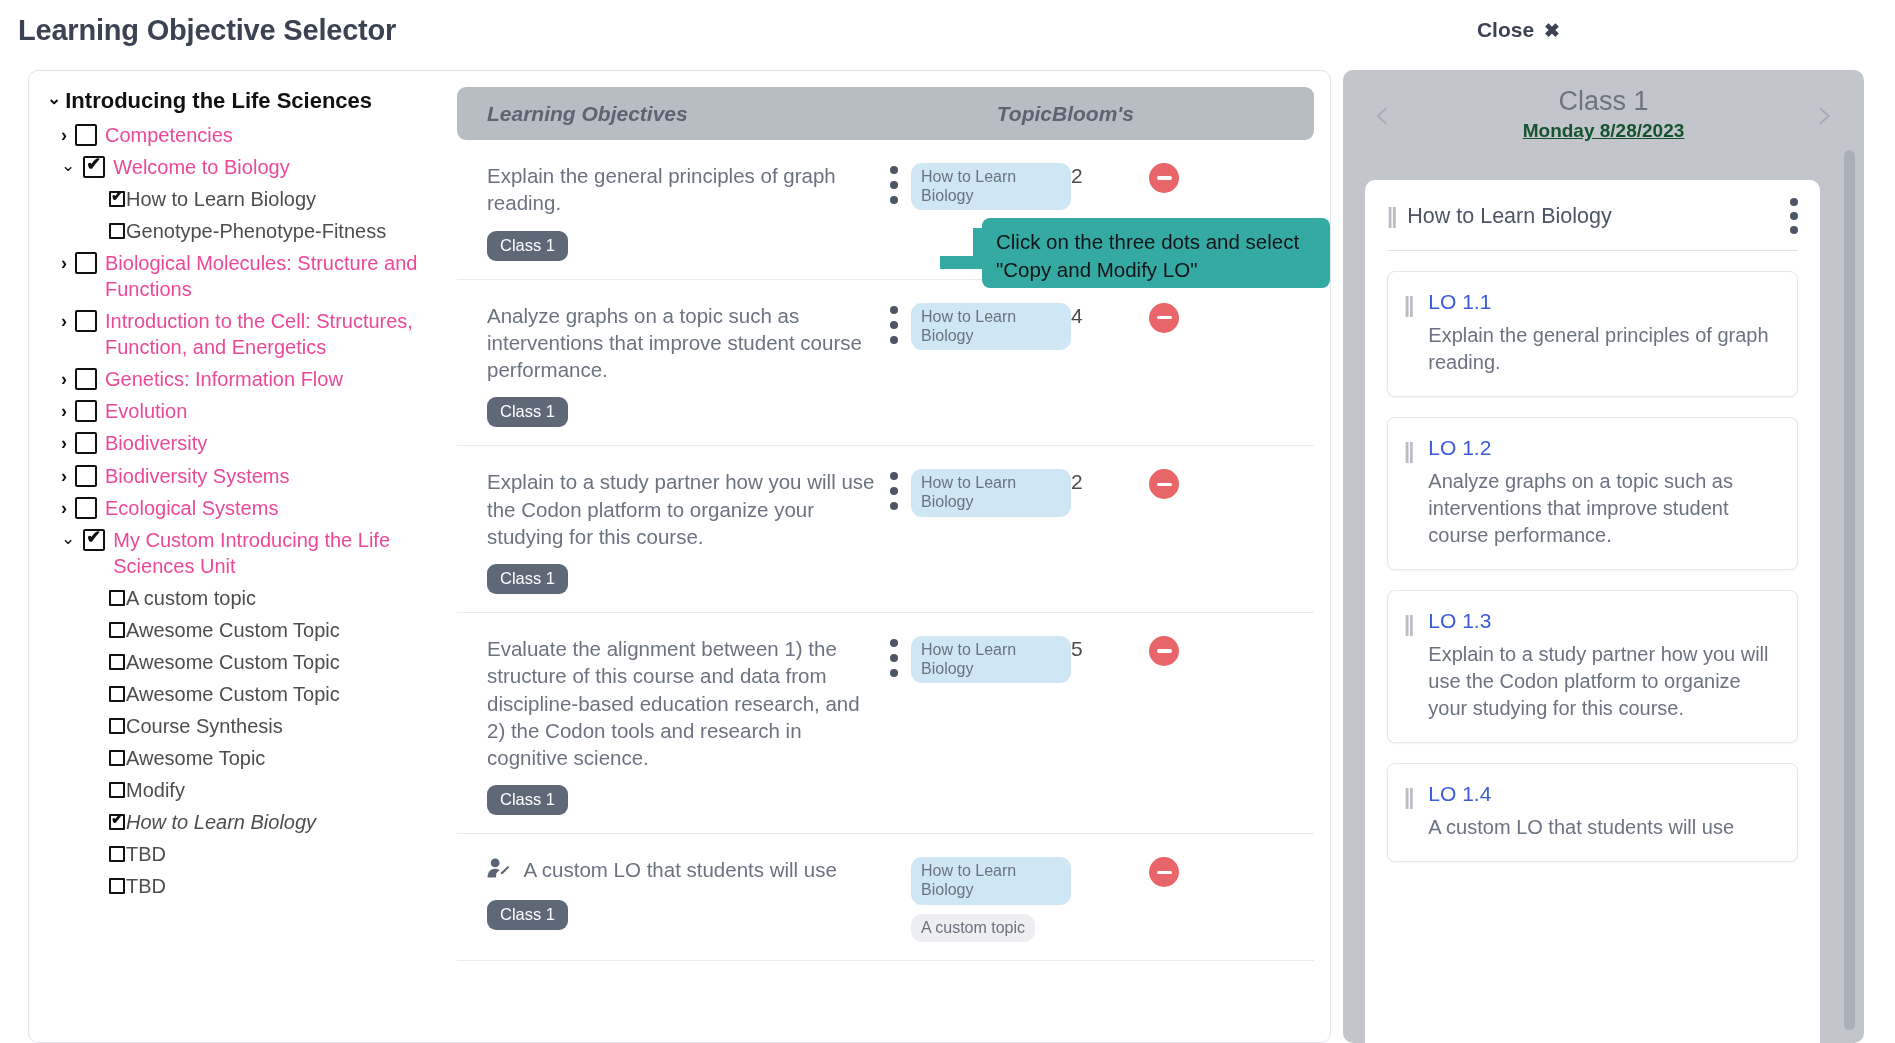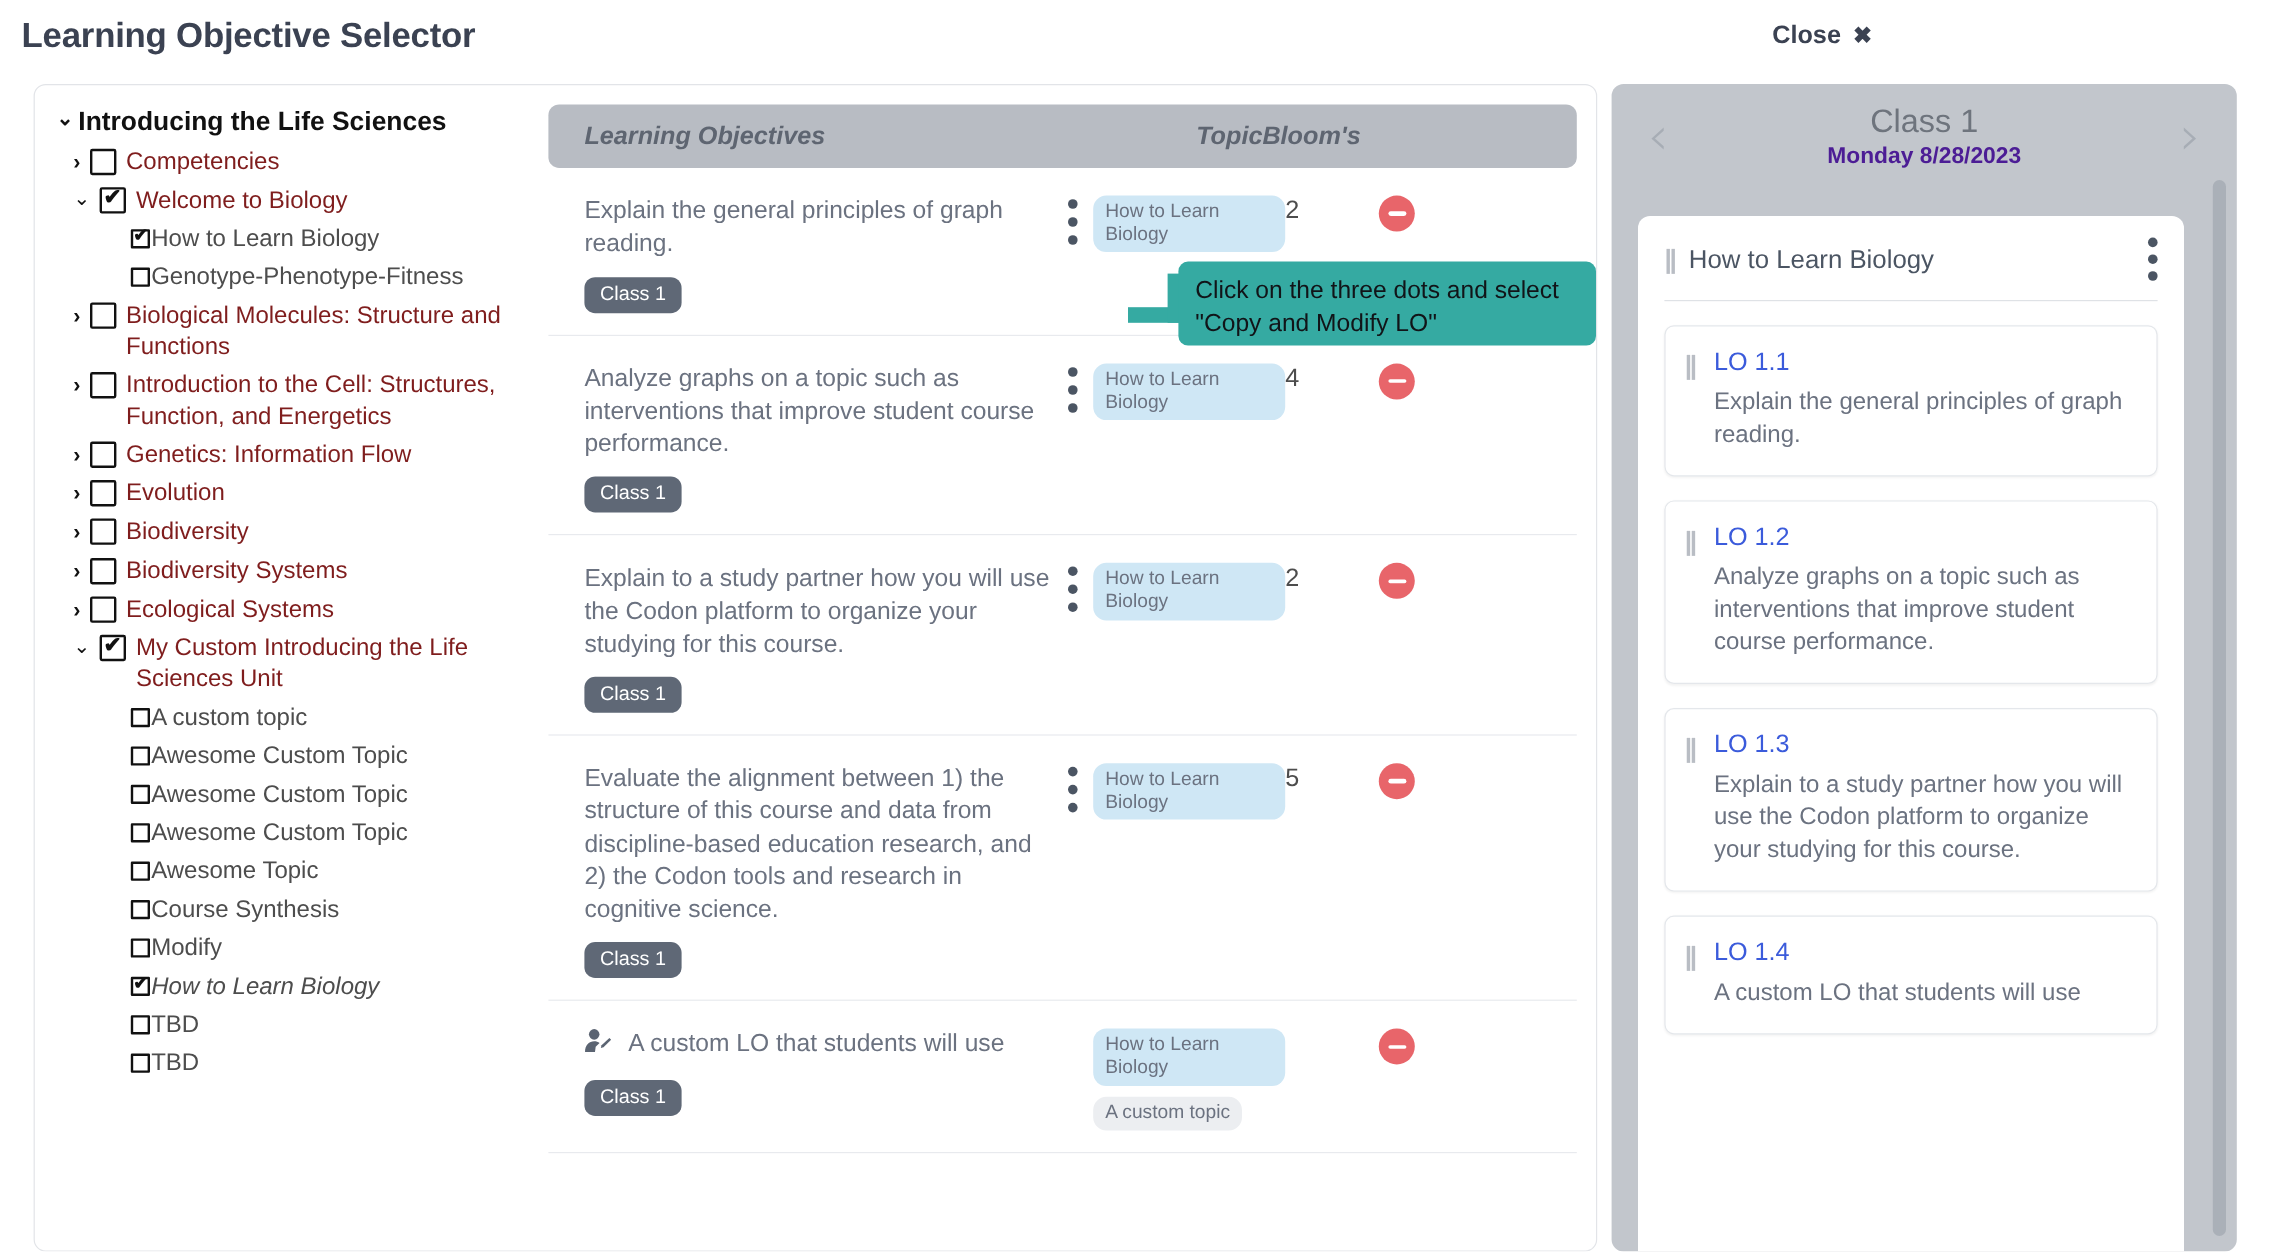--- a/index.html
+++ b/index.html
@@ -39,21 +39,21 @@
   }
   .tree-root {
     display: flex; align-items: flex-start; gap: 4px;
     font-size: 22px; font-weight: bold; color: #111; line-height: 1.28;
     margin-bottom: 4px;
   }
   .chev { color: #111; font-size: 17px; line-height: 1.45; flex: 0 0 auto; }
   .chev.right { font-size: 18px; font-weight: bold; }
 
   .t1 { display: flex; align-items: flex-start; gap: 8px; padding: 3px 0 3px 14px; }
-  .t1 .lbl { font-size: 20px; color: #7f1d1d; line-height: 1.3; }
+  .t1 .lbl { font-size: 20px; color: #ec4899; line-height: 1.3; }
   .cbox {
     flex: 0 0 auto; width: 22px; height: 22px; margin-top: 2px;
     border: 2.5px solid #111; border-radius: 2px; background: #fff;
     position: relative;
   }
   .cbox.checked::after {
     content: "✔"; position: absolute; left: 1px; top: -5px;
     font-size: 18px; color: #111; font-weight: bold;
   }
   .t2 { display: flex; align-items: flex-start; gap: 1px; padding: 3px 0 3px 62px; }
@@ -131,21 +131,21 @@
   }
 
   
   .classpanel {
     position: absolute; left: 1343px; top: 70px;
     width: 521px; height: 973px;
     background: #c2c6cc; border-radius: 10px; overflow: hidden;
   }
   .cp-head { position: relative; height: 100px; padding-top: 16px; text-align: center; }
   .cp-title { font-size: 27px; color: #6e747d; line-height: 1.12; }
-  .cp-date { font-size: 19px; font-weight: bold; color: #4c1d95; margin-top: 4px; }
+  .cp-date { font-size: 19px; font-weight: bold; color: #14532d; margin-top: 4px; text-decoration: underline; }
   .cp-arrow {
     position: absolute; top: 22px; font-size: 44px; color: #a7adb5;
     font-weight: 300; cursor: pointer; line-height: 1;
     font-family: "DejaVu Sans", sans-serif;
   }
   .cp-arrow.left { left: 30px; }
   .cp-arrow.right { right: 30px; }
 
   .topic-card {
     position: absolute; left: 22px; top: 110px; width: 455px; height: 900px;
@@ -265,25 +265,25 @@
       <div class="t2">
         <span class="cbox-sm"></span>
         <span class="lbl">Awesome Custom Topic</span>
       </div>
       <div class="t2">
         <span class="cbox-sm"></span>
         <span class="lbl">Awesome Custom Topic</span>
       </div>
       <div class="t2">
         <span class="cbox-sm"></span>
+        <span class="lbl">Course Synthesis</span>
+      </div>
+      <div class="t2">
+        <span class="cbox-sm"></span>
         <span class="lbl">Awesome Topic</span>
-      </div>
-      <div class="t2">
-        <span class="cbox-sm"></span>
-        <span class="lbl">Course Synthesis</span>
       </div>
       <div class="t2">
         <span class="cbox-sm"></span>
         <span class="lbl">Modify</span>
       </div>
       <div class="t2">
         <span class="cbox-sm checked"></span>
         <span class="lbl ital">How to Learn Biology</span>
       </div>
       <div class="t2">

